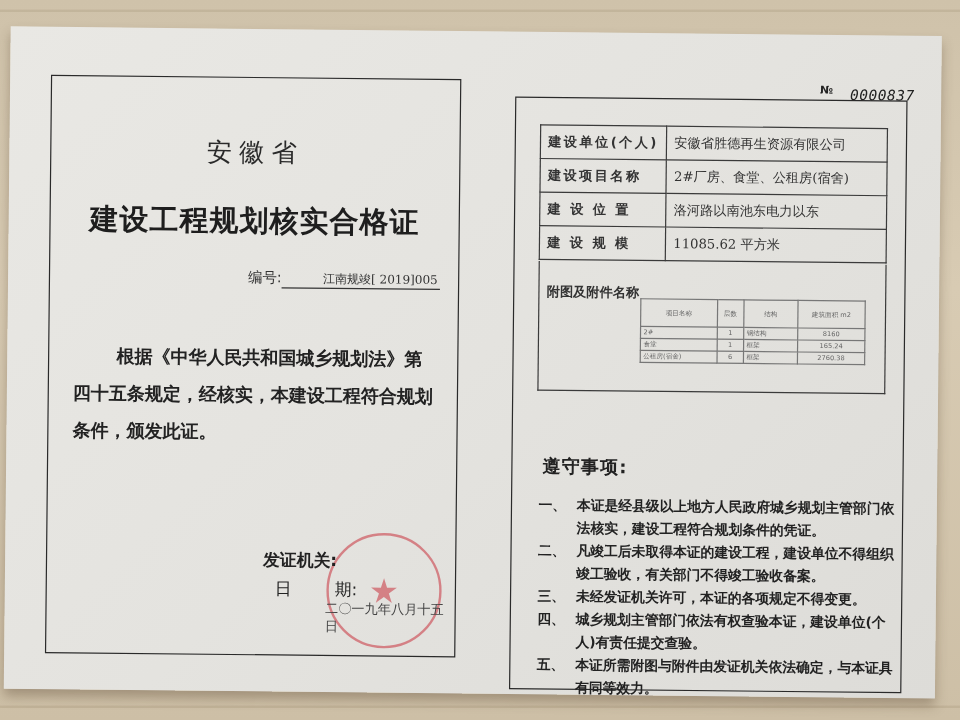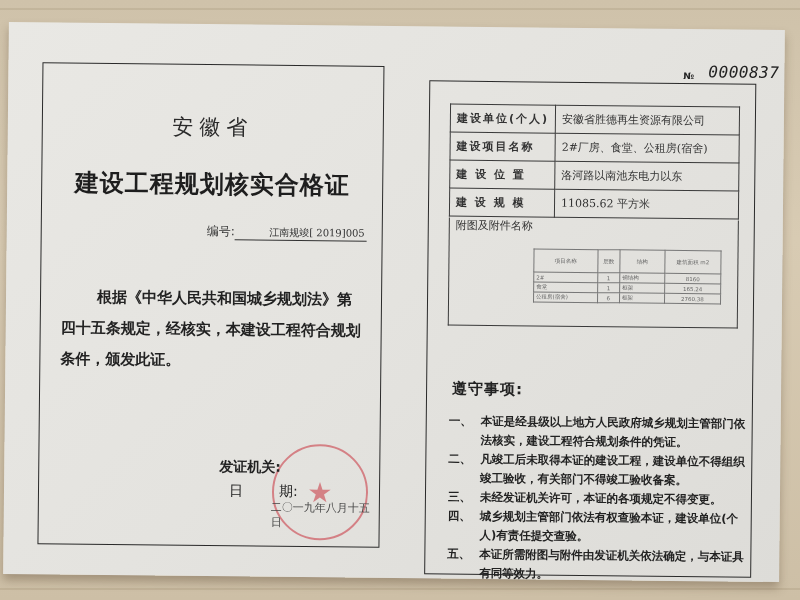--- a/index.html
+++ b/index.html
@@ -45,37 +45,37 @@
     .date-val { position:absolute; left:232px; top:434px; font-size:11px; color:#444; font-family:"DejaVu Serif", serif; }
     .seal {
       position:absolute; left:233px; top:378px; width:92px; height:92px; border-radius:50%;
       border:2px solid rgba(200,50,60,0.55); color:rgba(200,50,60,0.55);
       display:flex; align-items:center; justify-content:center; font-size:28px;
     }
     .seal .seal-text {
       position:absolute; top:8px; left:0; right:0; text-align:center; font-size:9px; letter-spacing:1px;
     }
     .no-label { position:absolute; left:675px; top:42px; font-size:9px; color:#222; font-weight:bold; }
-    .no-val { position:absolute; left:700px; top:33px; font-size:16px; color:#222; font-style:italic; font-family:"DejaVu Sans Mono", monospace; letter-spacing:0.5px; }
+    .no-val { position:absolute; left:700px; top:43px; font-size:12px; color:#222; font-style:italic; font-family:"DejaVu Sans Mono", monospace; letter-spacing:0.5px; }
     .right-frame {
       position:absolute; left:421px; top:54px; width:325px; height:492px;
       border:1.5px solid #2a2a2a;
     }
     .info-table {
       position:absolute; left:20px; top:22px; width:290px;
       border-collapse:collapse; font-size:11px; color:#333;
     }
     .info-table td { border:1.5px solid #3a3a3a; height:27px; padding:0 6px; }
     .info-table td.lbl { width:86px; font-weight:bold; letter-spacing:2px; white-space:nowrap; }
     .info-table td.val { font-family:"DejaVu Serif", serif; font-size:11px; }
     .attach-box {
       position:absolute; left:20px; top:136px; width:290px; height:108px;
       border:1.5px solid #3a3a3a; border-top:none; box-sizing:border-box;
     }
-    .attach-title { position:absolute; left:6px; top:0; font-size:11px; font-weight:normal; color:#333; }
+    .attach-title { position:absolute; left:6px; top:18px; font-size:11px; font-weight:bold; color:#333; }
     .mini-table {
       position:absolute; left:84px; top:30px; width:188px; border-collapse:collapse;
       font-size:5.5px; color:#666;
     }
     .mini-table td, .mini-table th { border:0.8px solid #777; padding:1px 2px; font-weight:normal; }
     .mini-table th { height:20px; text-align:center; }
     .mini-table td.c { text-align:center; }
     .notes-title { position:absolute; left:25px; top:298px; font-size:15px; font-weight:bold; color:#222; letter-spacing:1px; }
     .notes { position:absolute; left:22px; top:330px; width:298px; font-size:11.5px; color:#222; line-height:19px; font-weight:bold; }
     .note { display:flex; }

